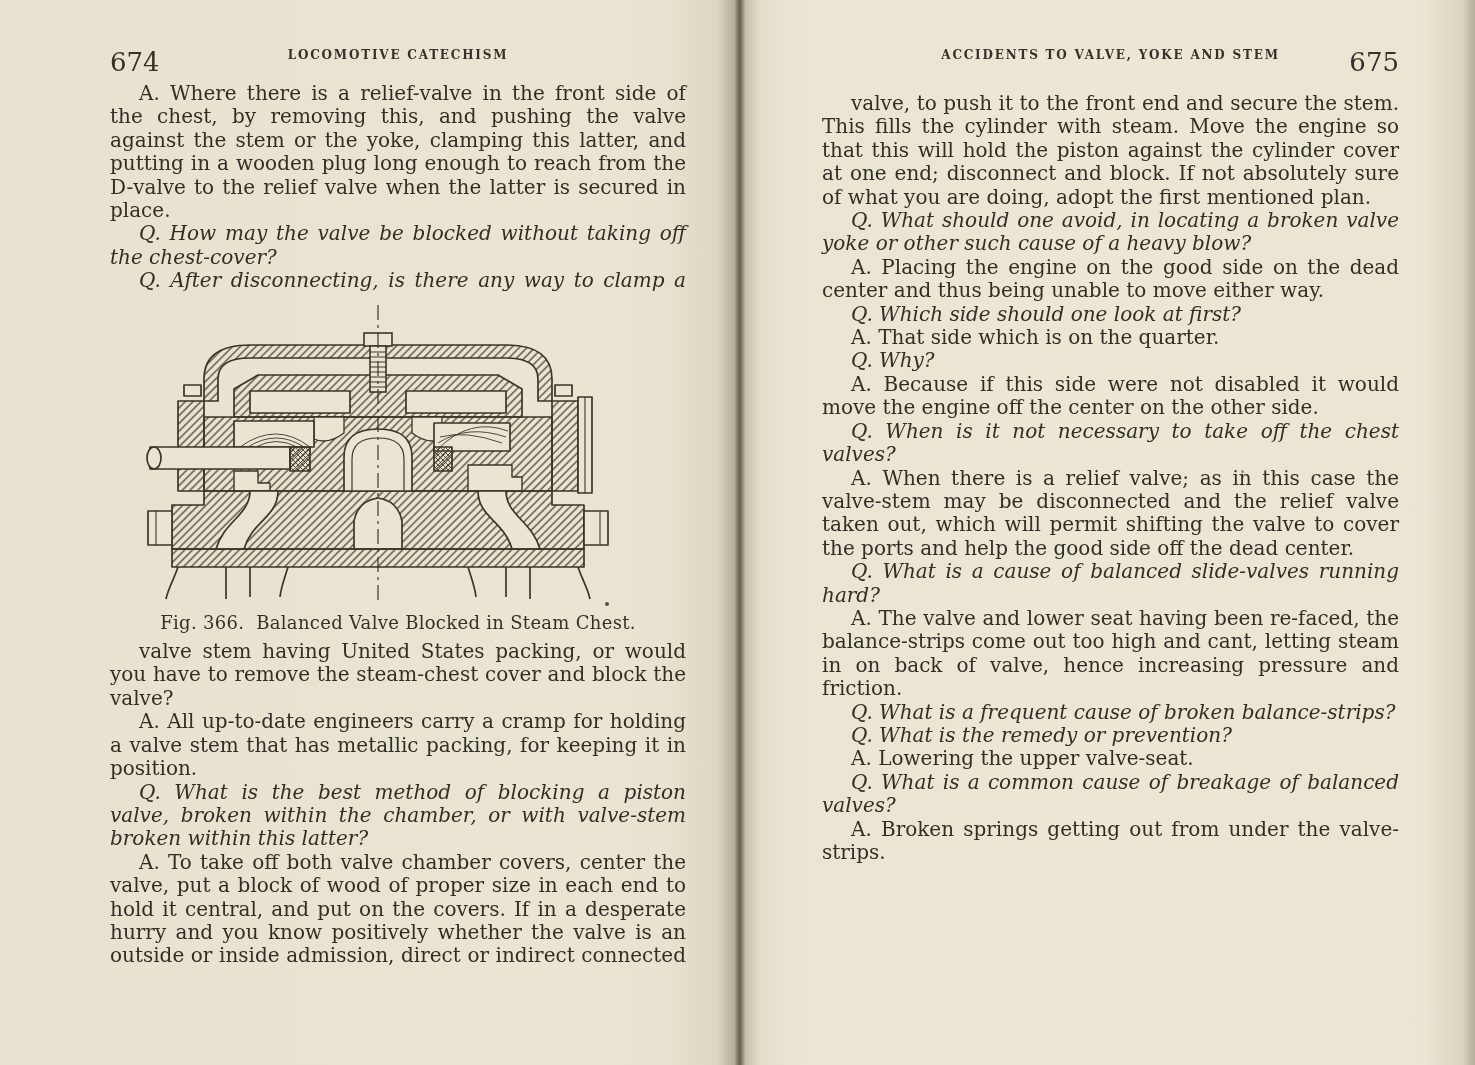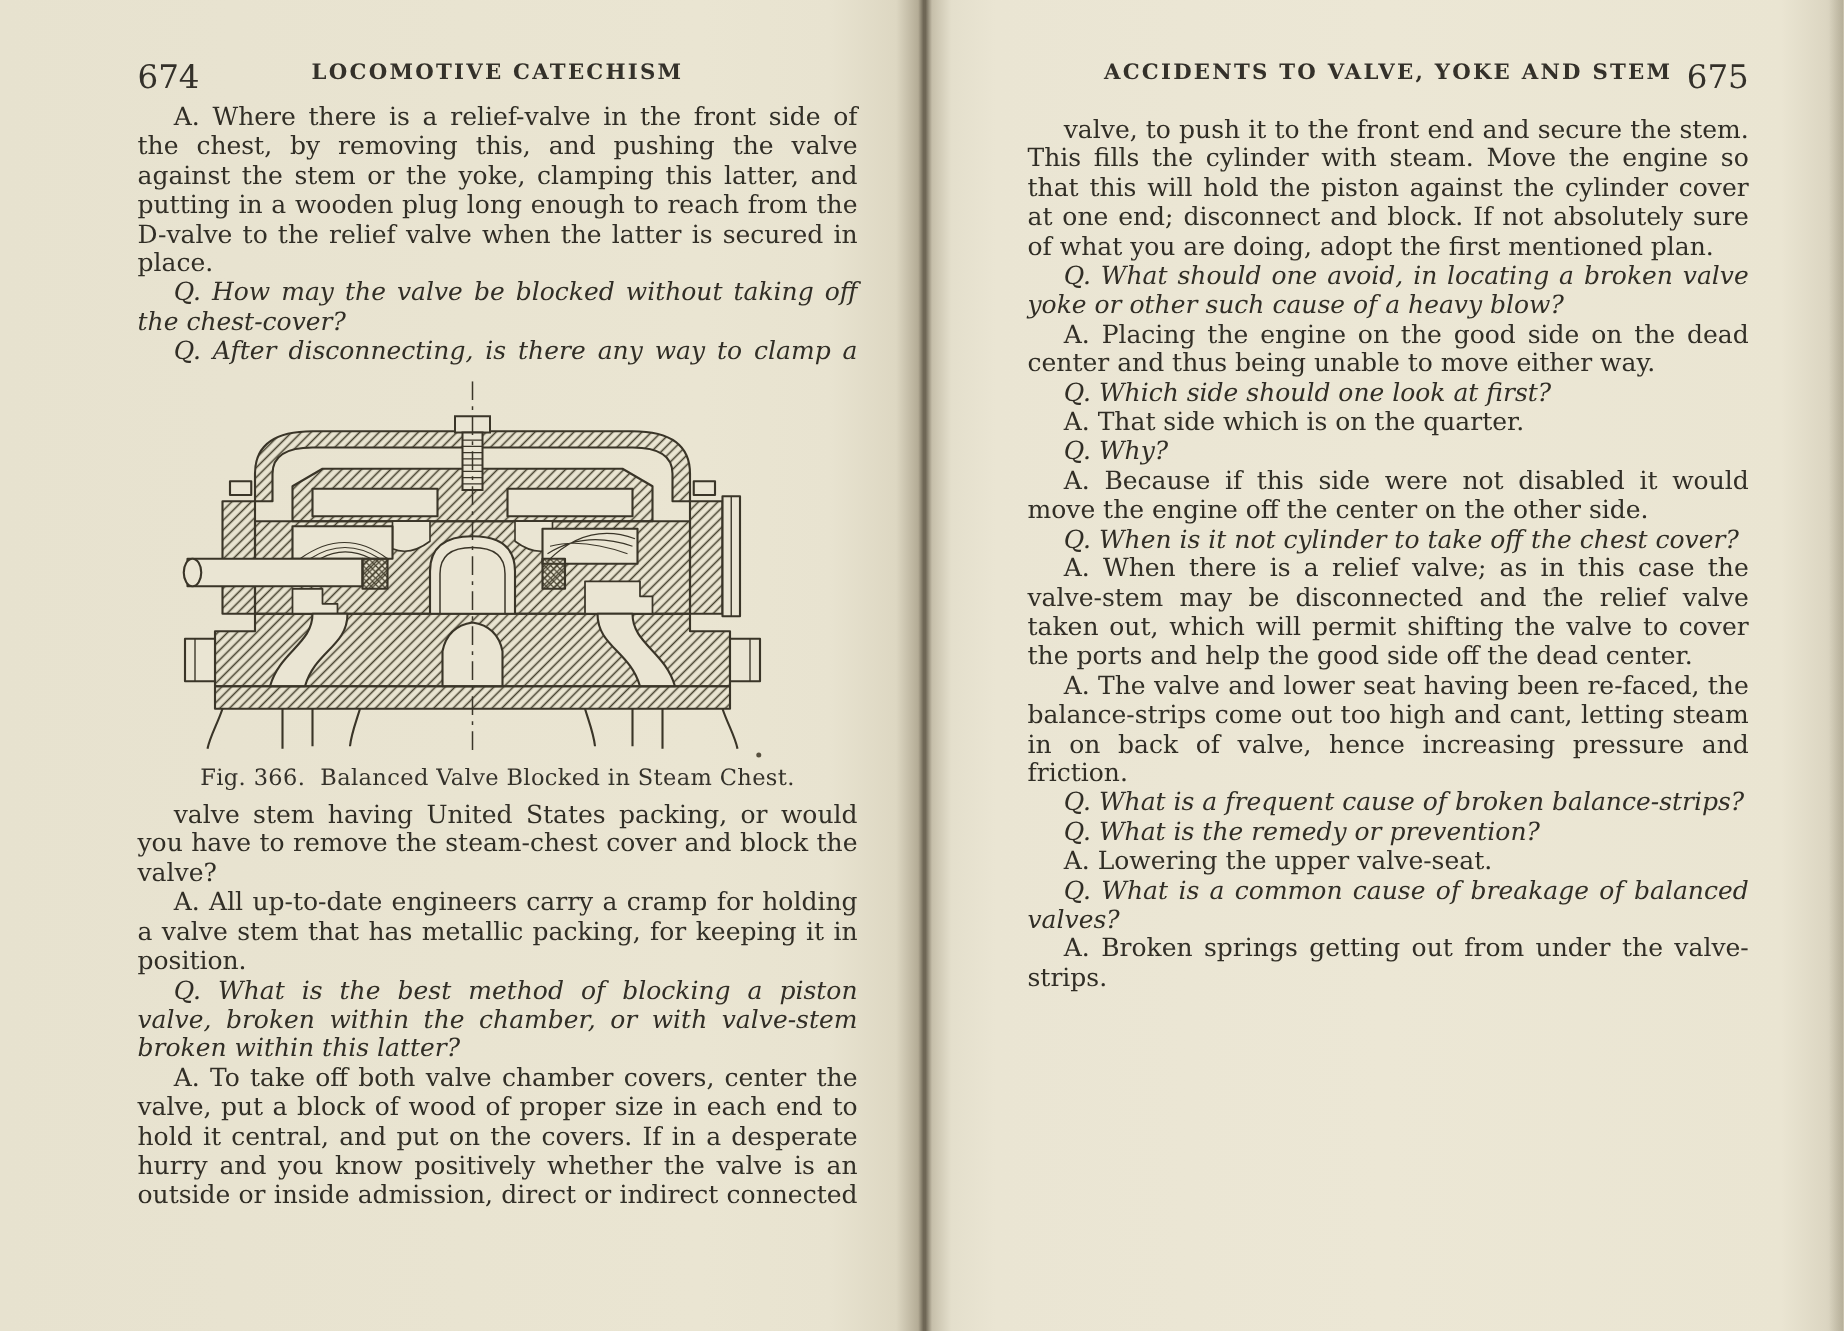--- a/index.html
+++ b/index.html
@@ -19,21 +19,21 @@
   }
   .page{position:absolute;top:0;height:1065px;}
   .page.left{left:0;width:739px;}
   .page.right{left:739px;width:877px;}
 
   .pagehead{position:absolute;top:48px;height:26px;}
   .page.left  .pagehead{left:110px;width:576px;}
   .page.right .pagehead{left:83px;width:577px;}
   .runhead{
     position:absolute;left:0;right:0;top:0;text-align:center;
-    font-size:17px;letter-spacing:1.8px;font-weight:600;color:#34312a;
+    font-size:12px;letter-spacing:1.8px;font-weight:600;color:#34312a;
   }
   .pagenum{position:absolute;top:-1px;font-size:26px;color:#34312a;}
   .pagenum.at-left{left:0;}
   .pagenum.at-right{right:0;}
 
   .textcol{
     position:absolute;width:576px;
     font-size:20px;line-height:23.4px;text-align:justify;
     color:#312e26;
   }
@@ -181,22 +181,23 @@
     <div class="textcol">
       <div>
 
       <p class="para p-continuation"><span>valve, to push it to the front end and secure the stem. This fills the cylinder with steam.  Move the engine so that this will hold the piston against the cylinder cover at one end; disconnect and block.  If not absolutely sure of what you are doing, adopt the first mentioned plan.</span></p>
           <p class="para p-question"><span>Q. What should one avoid, in locating a broken valve yoke or other such cause of a heavy blow?</span></p>
           <p class="para p-answer"><span>A. Placing the engine on the good side on the dead center and thus being unable to move either way.</span></p>
           <p class="para p-question"><span>Q. Which side should one look at first?</span></p>
           <p class="para p-answer"><span>A. That side which is on the quarter.</span></p>
           <p class="para p-question"><span>Q. Why?</span></p>
           <p class="para p-answer"><span>A. Because if this side were not disabled it would move the engine off the center on the other side.</span></p>
-          <p class="para p-question"><span>Q. When is it not cylinder to take off the chest cover?</span></p>
+          <p class="para p-question"><span>Q. When is it not necessary to take off the chest valves?</span></p>
           <p class="para p-answer"><span>A. When there is a relief valve; as in this case the valve-stem may be disconnected and the relief valve taken out, which will permit shifting the valve to cover the ports and help the good side off the dead center.</span></p>
+          <p class="para p-question"><span>Q. What is a cause of balanced slide-valves running hard?</span></p>
           <p class="para p-answer"><span>A. The valve and lower seat having been re-faced, the balance-strips come out too high and cant, letting steam in on back of valve, hence increasing pressure and friction.</span></p>
           <p class="para p-question"><span>Q. What is a frequent cause of broken balance-strips?</span></p>
           <p class="para p-question"><span>Q. What is the remedy or prevention?</span></p>
           <p class="para p-answer"><span>A. Lowering the upper valve-seat.</span></p>
           <p class="para p-question"><span>Q. What is a common cause of breakage of balanced valves?</span></p>
           <p class="para p-answer"><span>A. Broken springs getting out from under the valve-strips.</span></p>
         </div>
     </div>
   </section>
 

